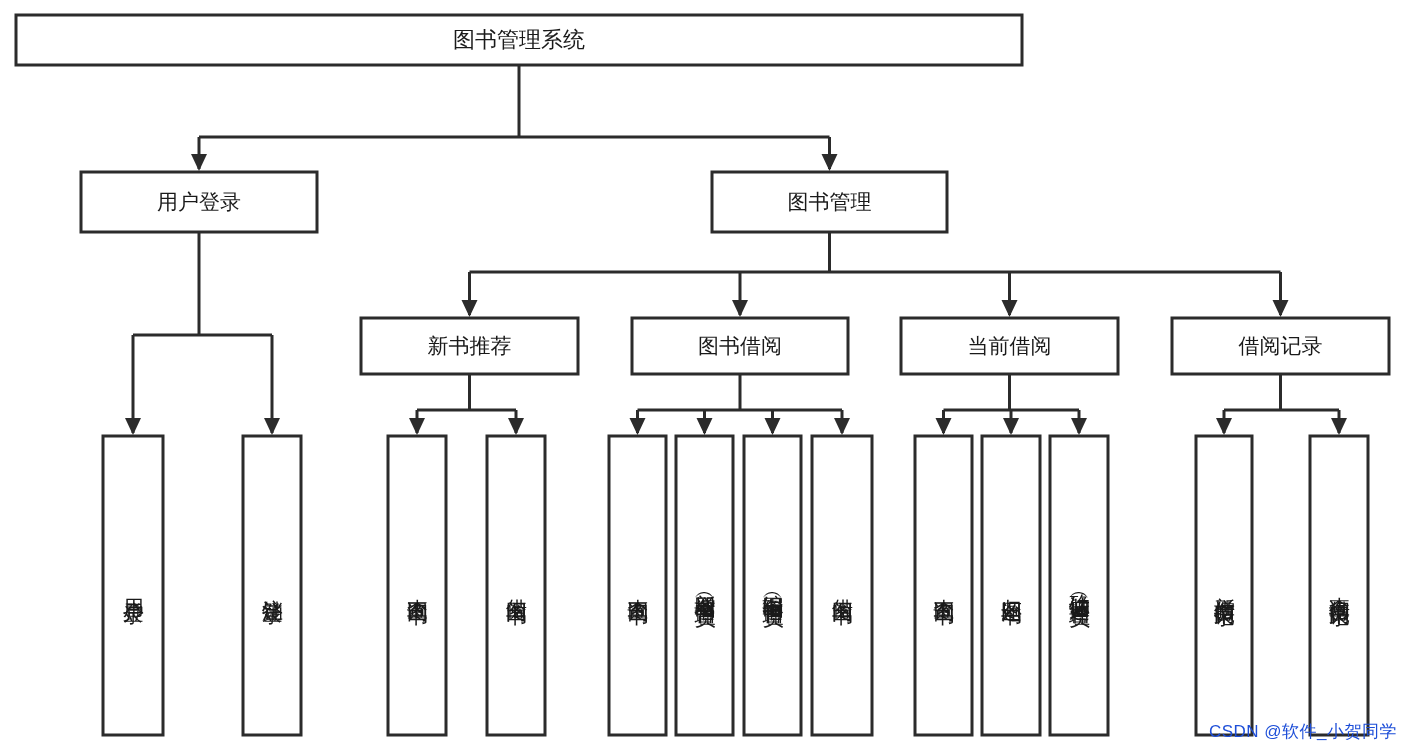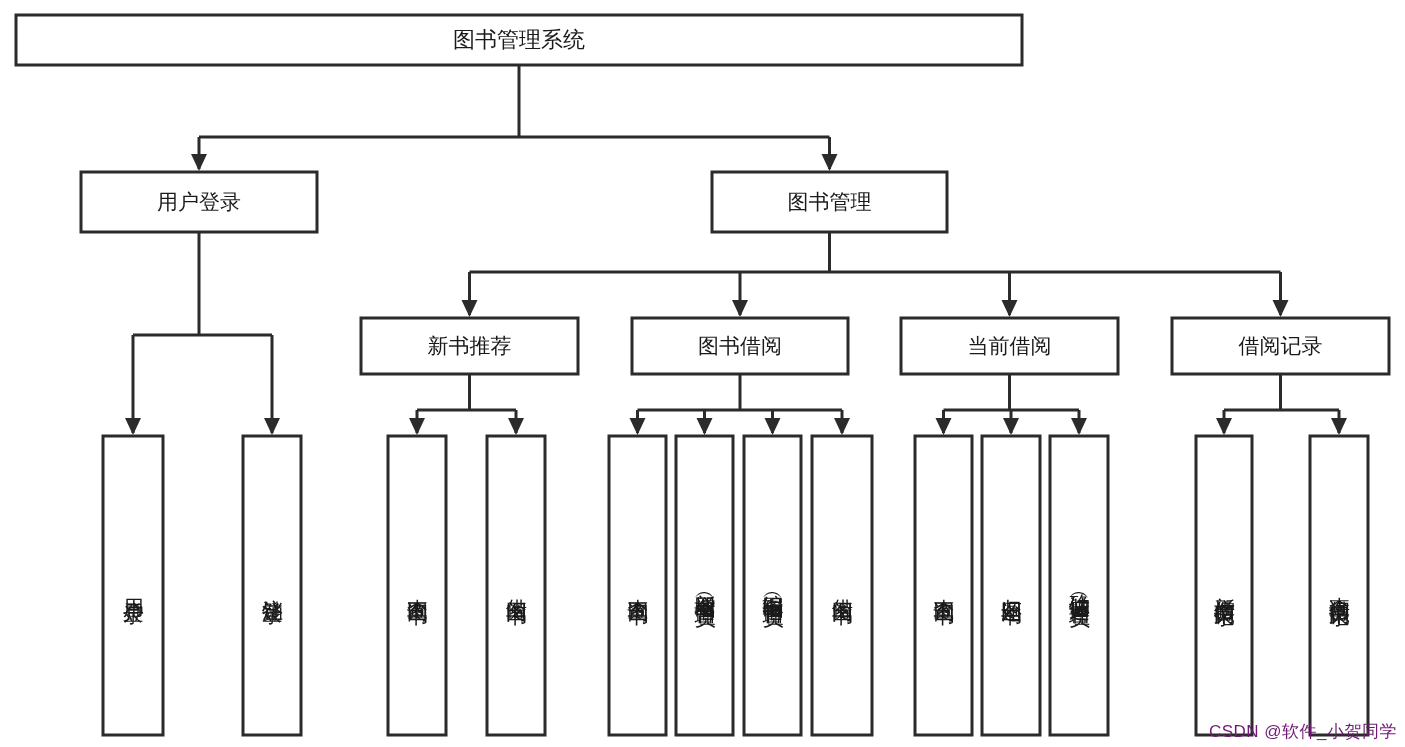--- a/index.html
+++ b/index.html
@@ -71,21 +71,21 @@
     color: #1a1a1a;
     white-space: nowrap;
     text-align: center;
   }
   .watermark {
     position: absolute;
     right: 8px;
     bottom: 4px;
     font-family: "Liberation Sans", "DejaVu Sans", sans-serif;
     font-size: 17px;
-    color: #701a75;
+    color: #1d4ed8;
     letter-spacing: 0.5px;
     white-space: nowrap;
   }
 </style>
 </head>
 <body>
 
 <div id="diagram-root">
 
   <svg id="tree-svg" viewBox="0 0 1405 747">

